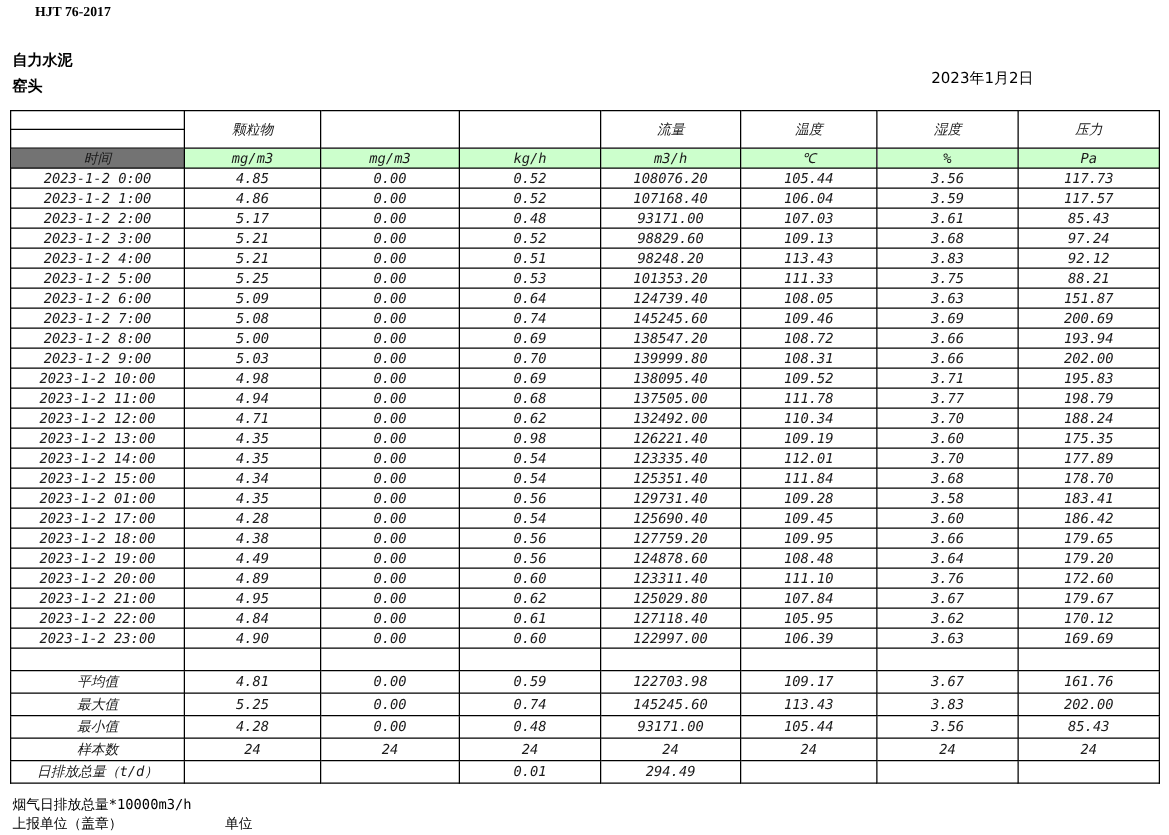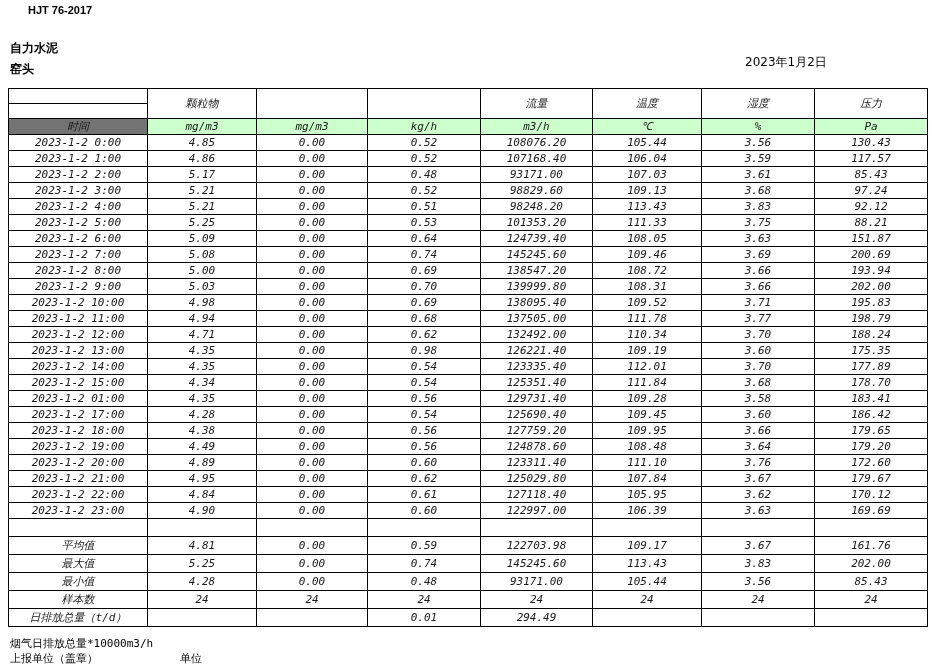--- a/index.html
+++ b/index.html
@@ -9,21 +9,21 @@
     font-family: "DejaVu Sans", "Liberation Sans", sans-serif;
     color: #000;
   }
   .page {
     position: relative; width: 935px; height: 668px;
     background: #fff; overflow: hidden;
   }
   .std {
     position: absolute; left: 28px; top: 4px;
     font-size: 11px; font-weight: bold;
-    font-family: Liberation Sans, sans-serif;
+    font-family: Liberation Serif, serif;
   }
   .title {
     position: absolute; left: 0; top: 24px; width: 935px;
     text-align: center; font-size: 14px; font-weight: bold;
   }
   .company {
     position: absolute; left: 10px; top: 40px;
     font-size: 12px; font-weight: bold;
   }
   .site {
@@ -114,21 +114,21 @@
     </thead>
     <tbody id="tbody">
         <tr>
           <td>2023-1-2 0:00</td>
           <td>4.85</td>
           <td>0.00</td>
           <td>0.52</td>
           <td>108076.20</td>
           <td>105.44</td>
           <td>3.56</td>
-          <td>130.43</td>
+          <td>117.73</td>
         </tr>
         <tr>
           <td>2023-1-2 1:00</td>
           <td>4.86</td>
           <td>0.00</td>
           <td>0.52</td>
           <td>107168.40</td>
           <td>106.04</td>
           <td>3.59</td>
           <td>117.57</td>

